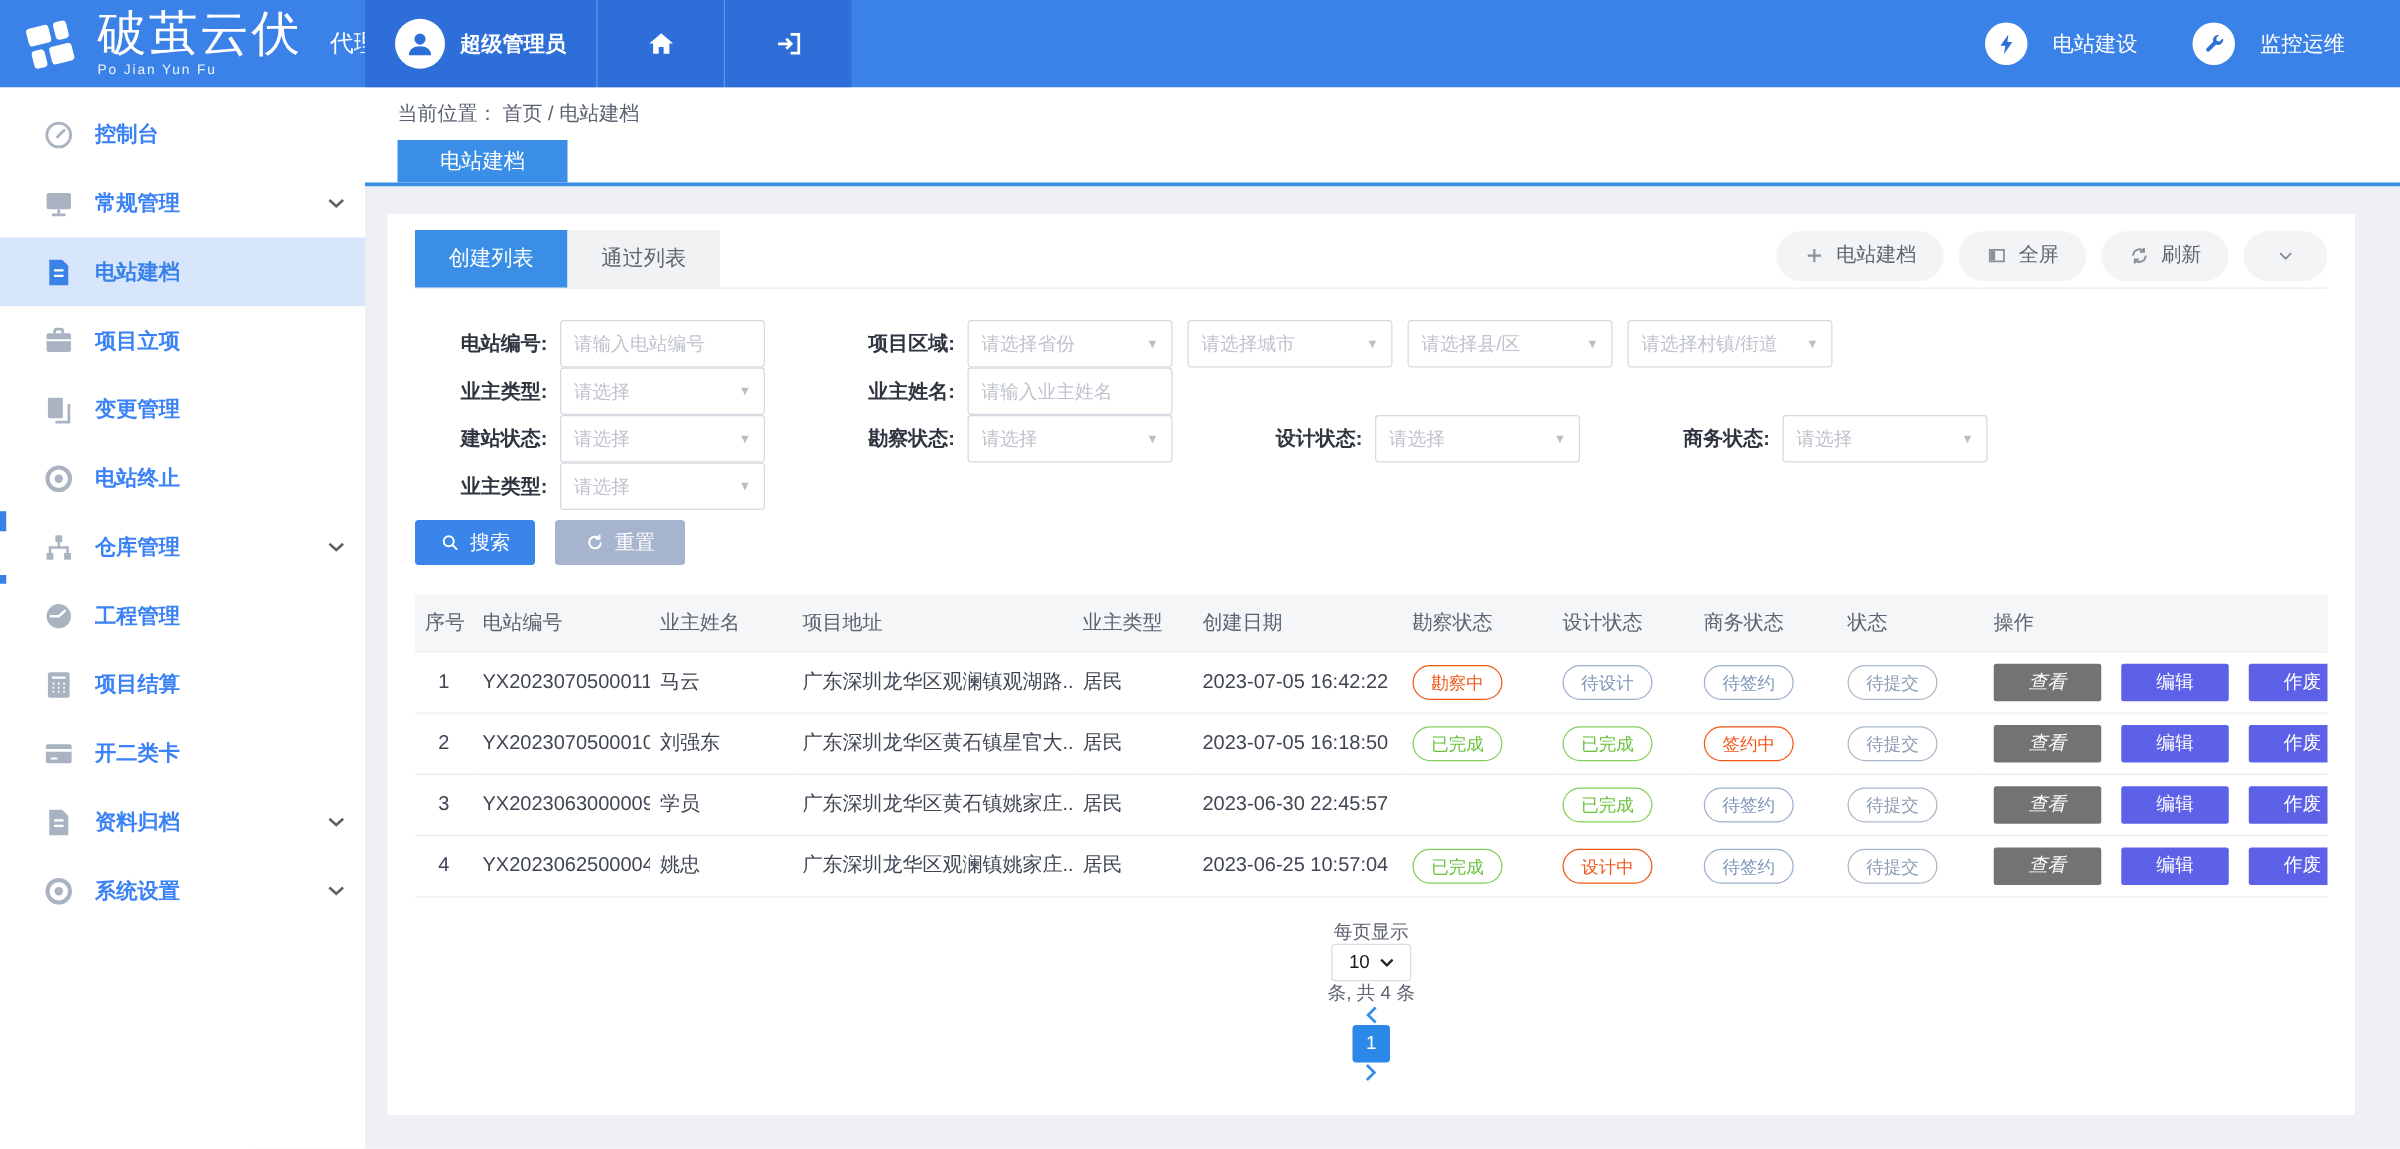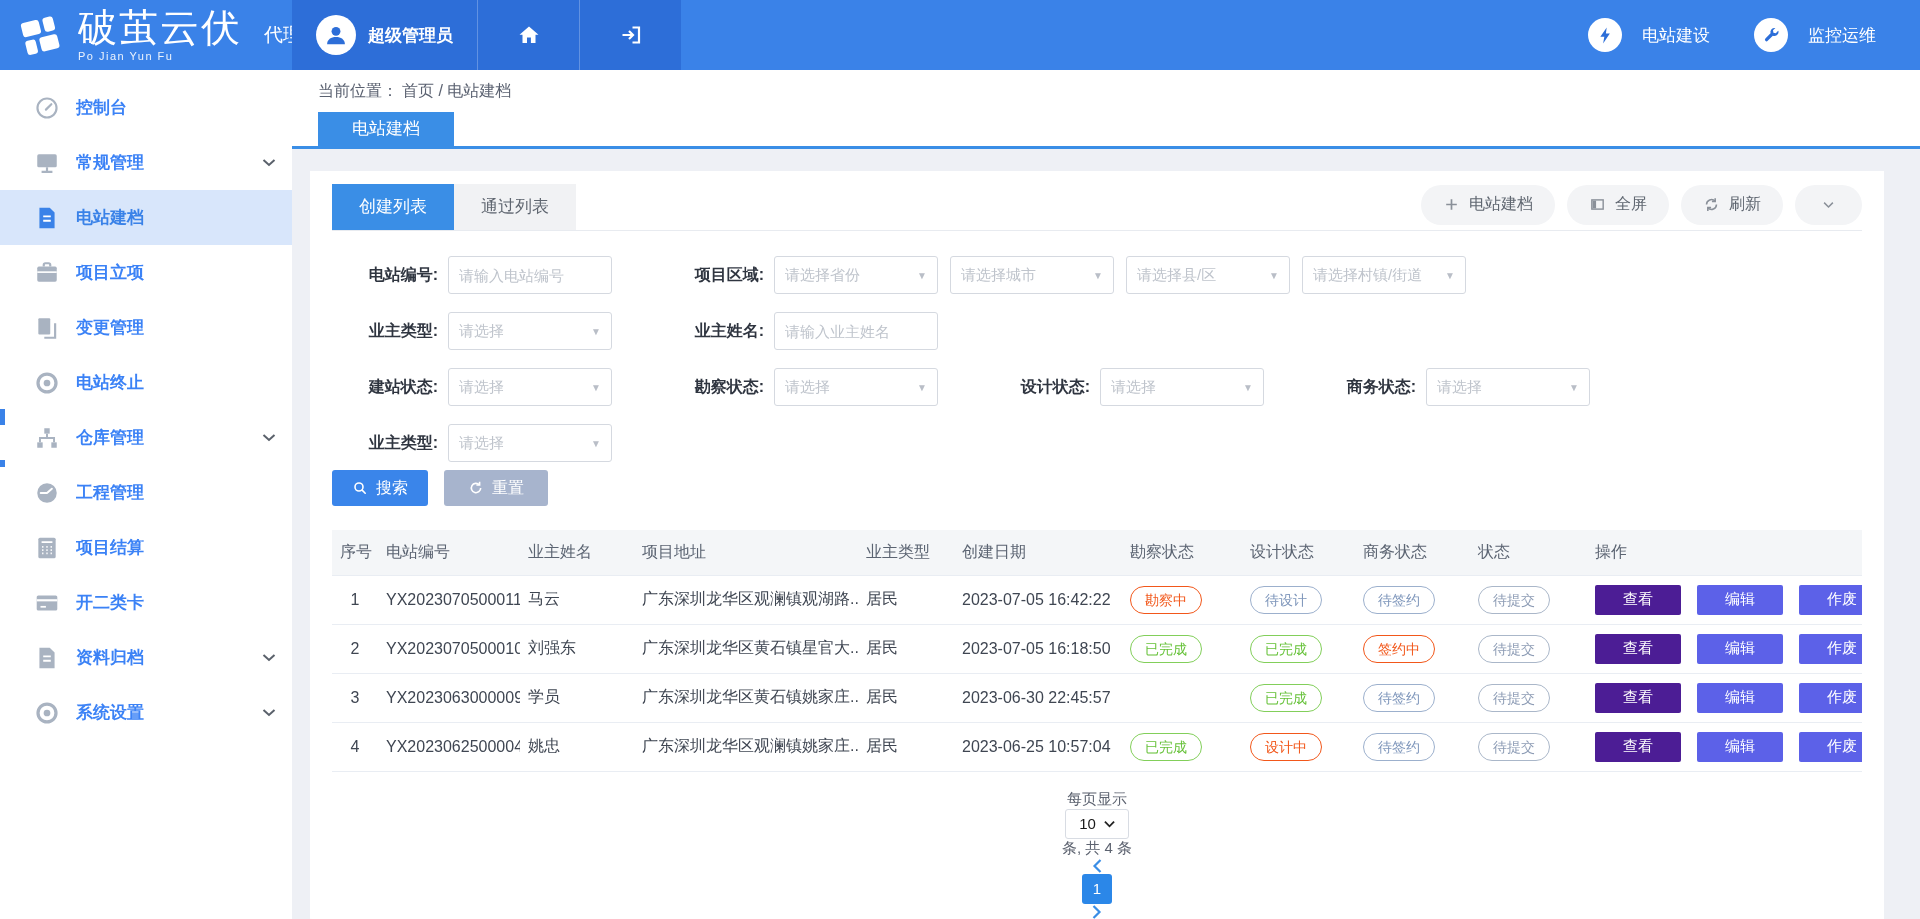--- a/index.html
+++ b/index.html
@@ -55,21 +55,21 @@
   .ltabs { display:flex; }
   .ltab { height:46px; line-height:46px; padding:0 27px; font-size:17px; background:#f1f2f4; color:#5f6670; cursor:pointer; white-space:nowrap; }
   .ltab.active { background:#3a8ee6; color:#fff; }
   .tool-btns { display:flex; gap:12px; padding-bottom:5px; }
   .tbtn { height:40px; border:none; border-radius:20px; background:#f3f4f6; color:#5f6670; font-size:16px; padding:0 22px; display:flex; align-items:center; gap:9px; cursor:pointer; font-family:inherit; white-space:nowrap; }
   .tbtn svg { width:17px; height:17px; }
   .tbtn.onlyicon { padding:0 26px; }
 
   
   .filters { padding-top:25px; }
-  .frow { display:flex; align-items:center; margin-bottom:18px; }
+  .frow { display:flex; align-items:center; }
   .fgroup { display:flex; align-items:center; margin-right:46px; }
   .fgroup.tight { margin-right:0; }
   .flabel { width:106px; text-align:right; margin-right:10px; font-size:16px; font-weight:bold; color:#2f3540; white-space:nowrap; }
   .ctrl { height:38px; border:1px solid #d5d9e0; border-radius:3px; background:#fff; font-size:15px; }
   input.ctrl { width:164px; padding:0 10px; color:#444; outline:none; font-family:inherit; }
   input.ctrl::placeholder { color:#bfc4cc; }
   .sel { width:164px; display:flex; align-items:center; justify-content:space-between; padding:0 10px; color:#bfc4cc; cursor:pointer; }
   .sel .ph { white-space:nowrap; overflow:hidden; }
   .sel .caret { color:#b9bec7; font-size:10px; margin-left:6px; flex:0 0 auto; }
   .sel.region { margin-right:12px; }
@@ -85,21 +85,21 @@
   table { width:100%; border-collapse:collapse; table-layout:fixed; margin-top:24px; }
   th { background:#f4f6f8; font-weight:normal; color:#5b6472; font-size:16px; text-align:left; height:45px; padding:0 8px; border-bottom:1px solid #e9edf3; white-space:nowrap; overflow:hidden; }
   td { height:49px; border-bottom:1px solid #e9edf3; font-size:16px; color:#3f4652; padding:0 8px; white-space:nowrap; overflow:hidden; }
   th:first-child, td:first-child { text-align:center; }
   .badge { display:inline-block; padding:6px 14px; border-radius:15px; font-size:14px; line-height:1; border:1px solid; background:#fff; }
   .badge.orange { color:#f2571a; border-color:#f2571a; }
   .badge.green  { color:#67c23a; border-color:#82cf5a; }
   .badge.steel  { color:#7e96bb; border-color:#9cb0cd; }
   .badge.gray   { color:#8d9cb5; border-color:#aab7c9; }
   .act { width:86px; height:30px; border:none; color:#fff; font-size:15px; border-radius:2px; margin-right:16px; cursor:pointer; font-family:inherit; }
-  .act.blue { background:#4c1d95; }
+  .act.blue { background:#737373;font-style:italic; }
   .act.indigo { background:#5c61e8; }
 
   
   .pagination { display:flex; align-items:center; justify-content:flex-end; margin-top:18px; font-size:15px; color:#5d6370;flex-direction:column; }
   .psel { width:64px; height:30px; border:1px solid #d8dce3; border-radius:3px; display:flex; align-items:center; justify-content:center; gap:8px; color:#1a1a1a; margin:0 10px; cursor:pointer; background:#fff; }
   .pchev { display:flex; margin:0 13px; cursor:pointer; }
   .pchev svg { width:12px; height:16px; }
   .pcur { width:30px; height:30px; background:#2b87e8; color:#fff; border-radius:3px; display:flex; align-items:center; justify-content:center; font-size:15px; cursor:pointer; }
 </style>
 </head>

